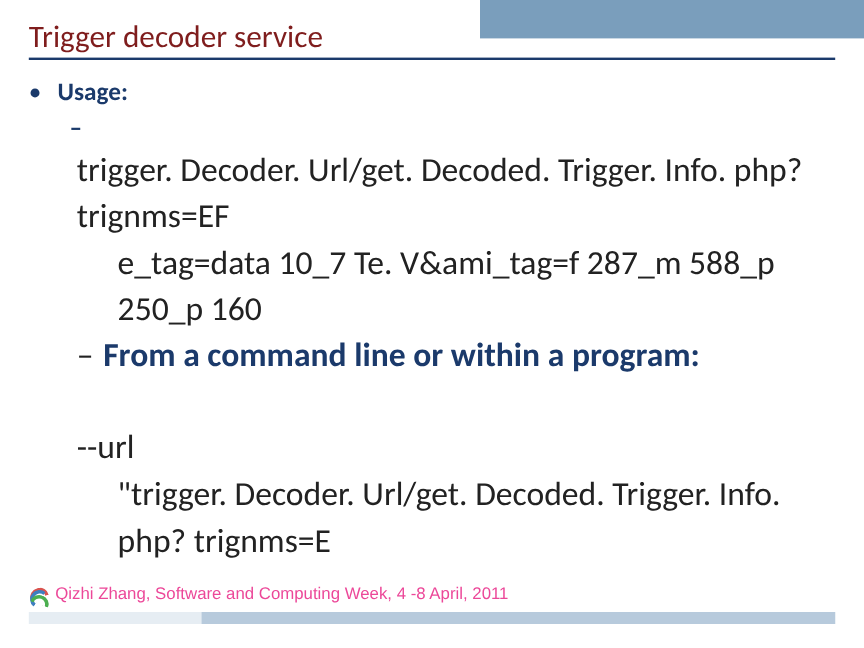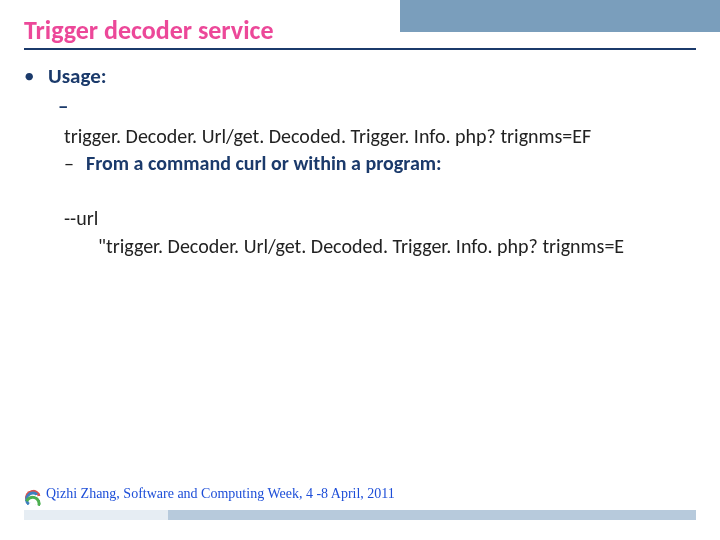--- a/index.html
+++ b/index.html
@@ -17,22 +17,22 @@
     right: 0;
     width: 320px;
     height: 32px;
     background: #7a9ebc;
   }
   .title {
     position: absolute;
     top: 14px;
     left: 24px;
     font-size: 26px;
-    font-weight: 700;
-    color: #ec4899;
+    font-weight: 400;
+    color: #7f1d1d;
   }
   .title-underline {
     position: absolute;
     top: 48px;
     left: 24px;
     width: 672px;
     height: 2px;
     background: #1b3a6b;
   }
   .content {
@@ -56,38 +56,38 @@
     gap: 8px;
     font-weight: 700;
     padding-left: 34px;
     margin-bottom: 2px;
   }
   .dash-row .dash { width: 16px; }
   .body-block {
     padding-left: 40px;
     font-weight: 400;
     color: #222;
-    font-size: 20px;
+    font-size: 28px;
     line-height: 1.38;
   }
   .body-block .indent { padding-left: 34px; display: block; }
   .body-block .sub-dash {
     display: flex;
     gap: 8px;
     font-weight: 700;
     color: #1b3a6b;
   }
   .body-block .sub-dash .dash { width: 14px; color: #222; font-weight: 400; }
   .footer-text {
     position: absolute;
     bottom: 38px;
     left: 46px;
     font-size: 14px;
-    color: #1d4ed8;
-    font-family: Liberation Serif, serif;
+    color: #ec4899;
+    font-family: Liberation Sans, sans-serif;
   }
   .footer-bar1 {
     position: absolute;
     bottom: 20px;
     left: 24px;
     width: 672px;
     height: 10px;
     background: #e6edf3;
   }
   .footer-bar2 {
@@ -129,23 +129,24 @@
   <div class="bullet-row">
     <span class="bul">•</span>
     <span>Usage:</span>
   </div>
   <div class="dash-row">
     <span class="dash">–</span>
   </div>
 
   <div class="body-block">
     <span>trigger. Decoder. Url/get. Decoded. Trigger. Info. php? trignms=EF</span><br>
+    <span class="indent">e_tag=data 10_7 Te. V&amp;ami_tag=f 287_m 588_p 250_p 160</span>
     <div class="sub-dash">
       <span class="dash">–</span>
-      <span>From a command curl or within a program:</span>
+      <span>From a command line or within a program:</span>
     </div>
     <br>
     <span>--url</span><br>
     <span class="indent">"trigger. Decoder. Url/get. Decoded. Trigger. Info. php? trignms=E</span>
   </div>
 </div>
 
 <div class="logo">
   <div class="arc red"></div>
   <div class="arc blue"></div>

